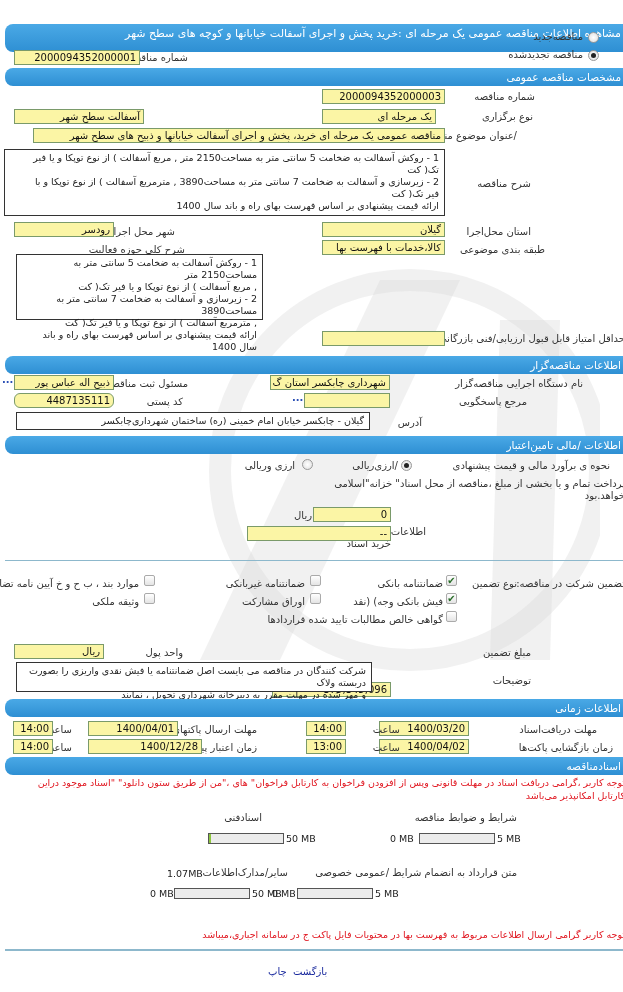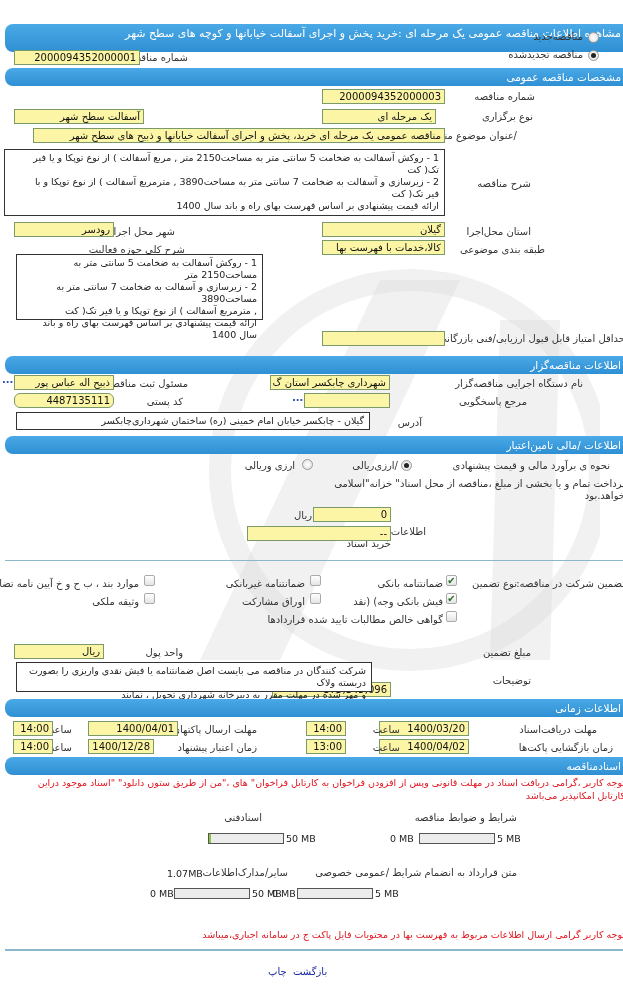--- a/index.html
+++ b/index.html
@@ -91,20 +91,21 @@
 <div class="lbl" style="right:92px;top:226px;">استان محل‌اجرا</div>
 <div class="fld" style="left:322px;top:222px;width:123px;">گیلان</div>
 <div class="lbl" style="right:448px;top:226px;">شهر محل اجرا</div>
 <div class="fld" style="left:14px;top:222px;width:100px;">رودسر</div>
 
 <div class="lbl" style="right:78px;top:244px;">طبقه بندی موضوعی</div>
 <div class="fld" style="left:322px;top:240px;width:123px;">کالا،خدمات با فهرست بها</div>
 <div class="lbl" style="right:438px;top:244px;">شرح کلی حوزه فعالیت</div>
 <div class="box" style="left:16px;top:254px;width:247px;height:66px;">
   <div>1 - روکش آسفالت به ضخامت 5 سانتی متر به مساحت2150 متر</div>
+  <div>, مربع آسفالت ) از نوع توپکا و یا فیر تک( کت</div>
   <div>2 -  زیرسازی و آسفالت به ضخامت 7 سانتی متر به مساحت3890</div>
   <div>, مترمربع آسفالت ) از نوع توپکا و یا فیر تک( کت</div>
   <div>ارائه قیمت  پیشنهادی بر اساس فهرست بهای راه و باند سال 1400</div>
 </div>
 
 <div class="lbl" style="right:-2px;top:333px;">حداقل امتیاز قابل قبول ارزیابی/فنی بازرگانی</div>
 <div class="fld" style="left:322px;top:331px;width:123px;"></div>
 
 <div class="hdr" style="top:356px;">اطلاعات مناقصه‌گزار</div>
 
@@ -183,21 +184,21 @@
 <div class="lbl" style="right:366px;top:724px;">مهلت      ارسال  پاکتهای پیشنهاد</div>
 <div class="fld ltr" style="left:88px;top:721px;width:90px;">1400/04/01</div>
 <div class="lbl" style="right:551px;top:724px;">ساعت</div>
 <div class="fld ltr" style="left:13px;top:721px;width:40px;">14:00</div>
 
 <div class="lbl" style="right:10px;top:742px;">زمان  بازگشایی پاکت‌ها</div>
 <div class="fld ltr" style="left:379px;top:739px;width:90px;">1400/04/02</div>
 <div class="lbl" style="right:223px;top:742px;">ساعت</div>
 <div class="fld ltr" style="left:306px;top:739px;width:40px;">13:00</div>
 <div class="lbl" style="right:366px;top:742px;">زمان      اعتبار پیشنهاد</div>
-<div class="fld ltr" style="left:88px;top:739px;width:66px;">1400/12/28</div>
+<div class="fld ltr" style="left:88px;top:739px;width:114px;">1400/12/28</div>
 <div class="lbl" style="right:551px;top:742px;">ساعت</div>
 <div class="fld ltr" style="left:13px;top:739px;width:40px;">14:00</div>
 
 <div class="hdr" style="top:757px;">اسنادمناقصه</div>
 <div class="red" style="right:-2px;top:776px;">توجه کاربر ،گرامی دریافت اسناد در مهلت قانونی وپس از افزودن فراخوان به کارتابل فراخوان" های ،"من از طریق ستون دانلود" "اسناد موجود دراین</div>
 <div class="red" style="right:-2px;top:789px;">کارتابل امکانپذیر می‌باشد</div>
 
 <div class="lbl" style="right:106px;top:812px;">شرایط و ضوابط مناقصه</div>
 <div class="mb" style="left:390px;top:833px;">0 MB</div>
 <div class="bar" style="left:419px;top:833px;">

